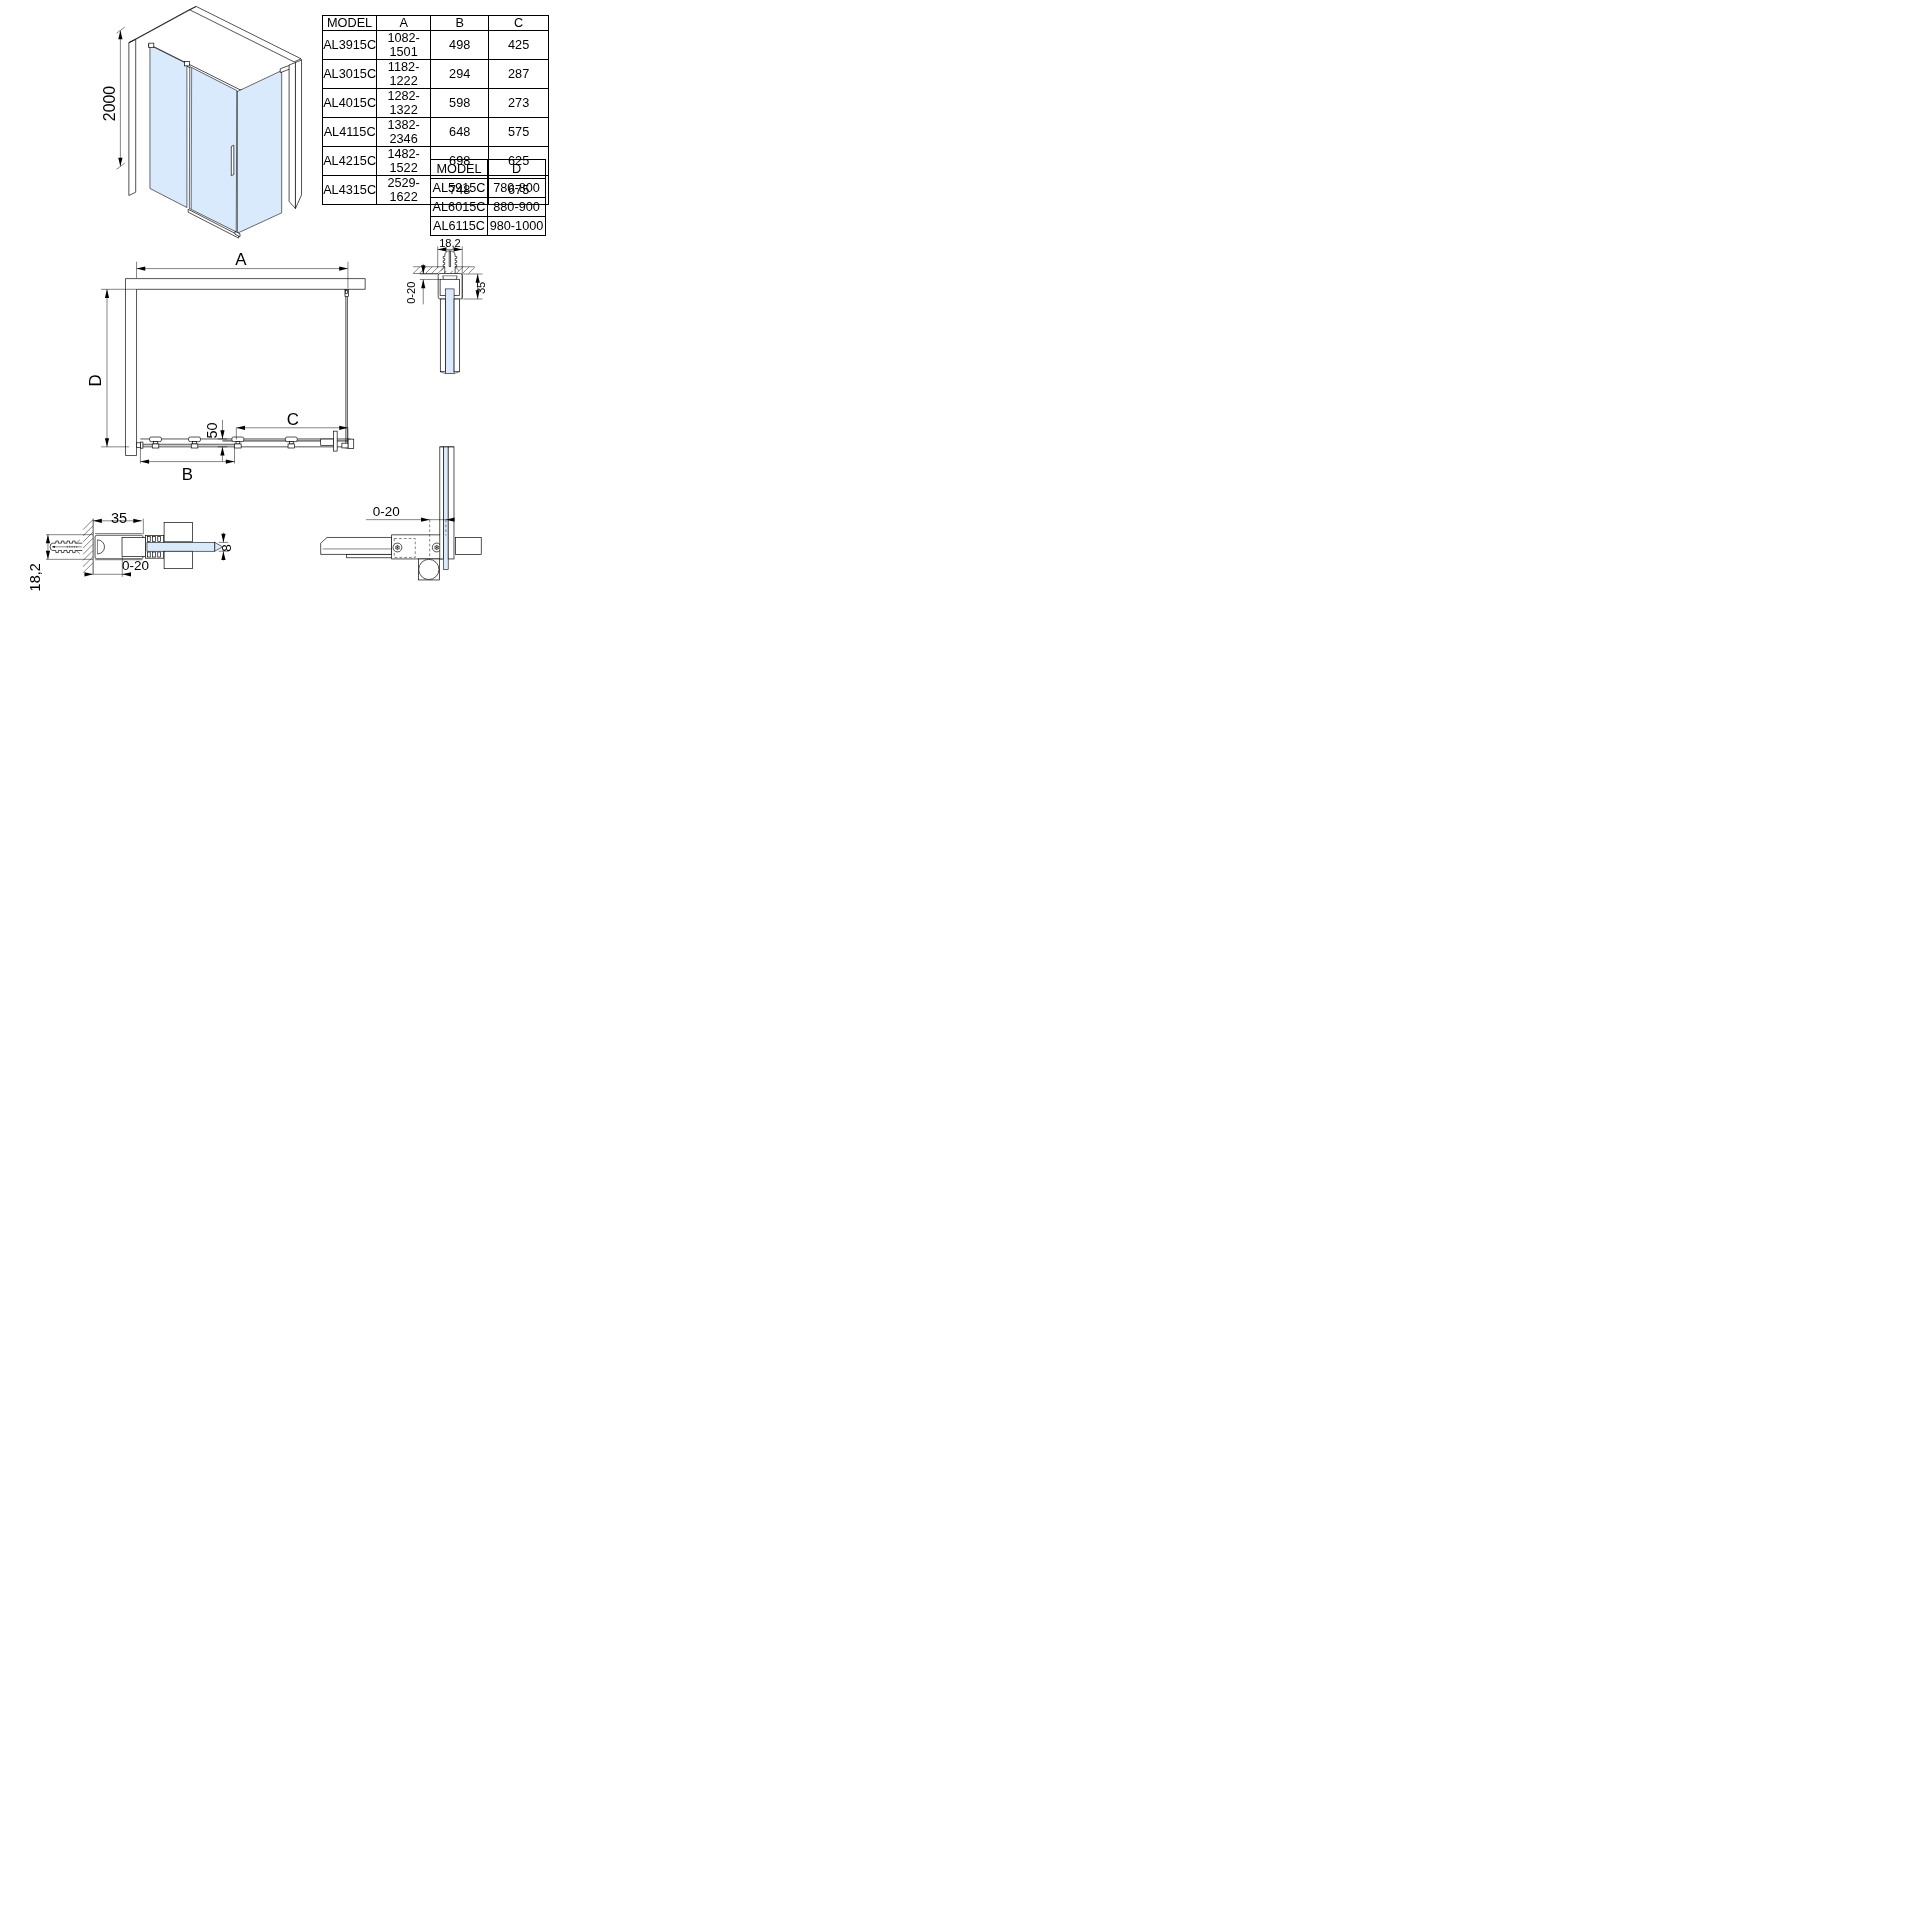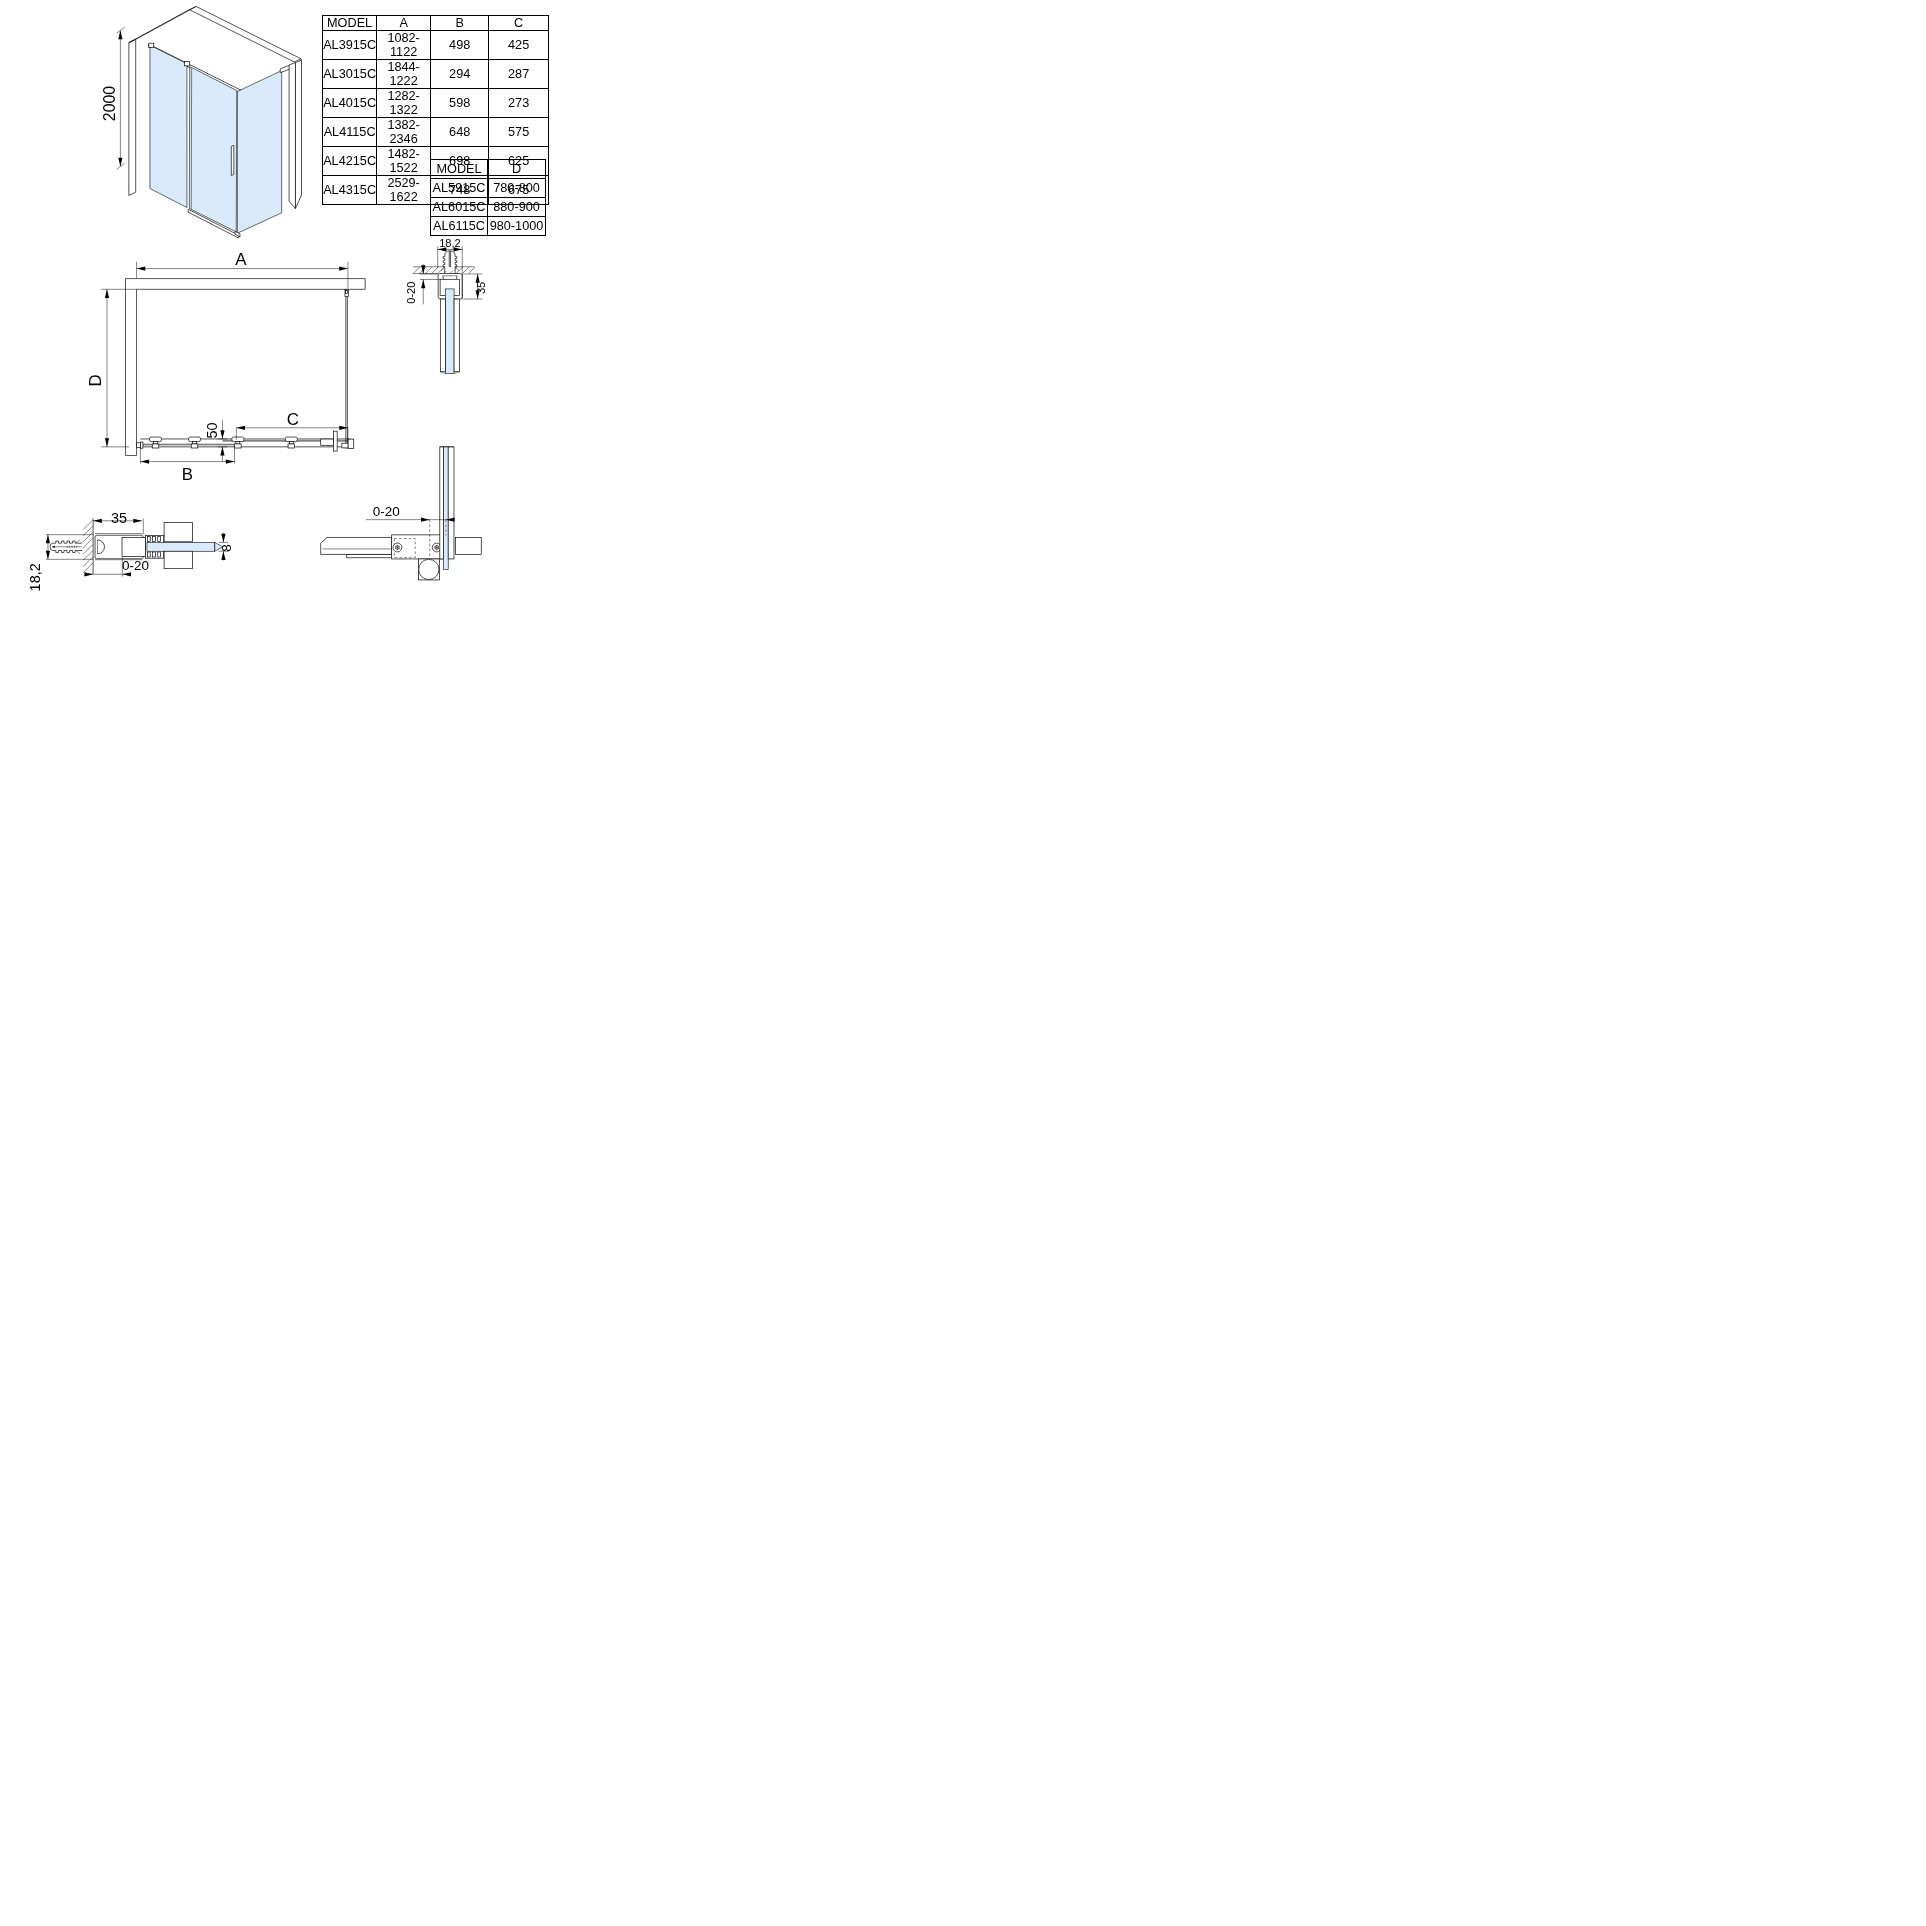--- a/index.html
+++ b/index.html
@@ -385,27 +385,27 @@
       </colgroup>
   <tbody>
         <tr>
     <th>MODEL</th>
     <th>A</th>
     <th>B</th>
     <th>C</th>
   </tr>
   <tr>
     <td>AL3915C</td>
-    <td>1082-1122</td>
+    <td>1082-1501</td>
     <td>498</td>
     <td>425</td>
   </tr>
   <tr>
     <td>AL3015C</td>
-    <td>1844-1222</td>
+    <td>1182-1222</td>
     <td>294</td>
     <td>287</td>
   </tr>
   <tr>
     <td>AL4015C</td>
     <td>1282-1322</td>
     <td>598</td>
     <td>273</td>
   </tr>
   <tr>

